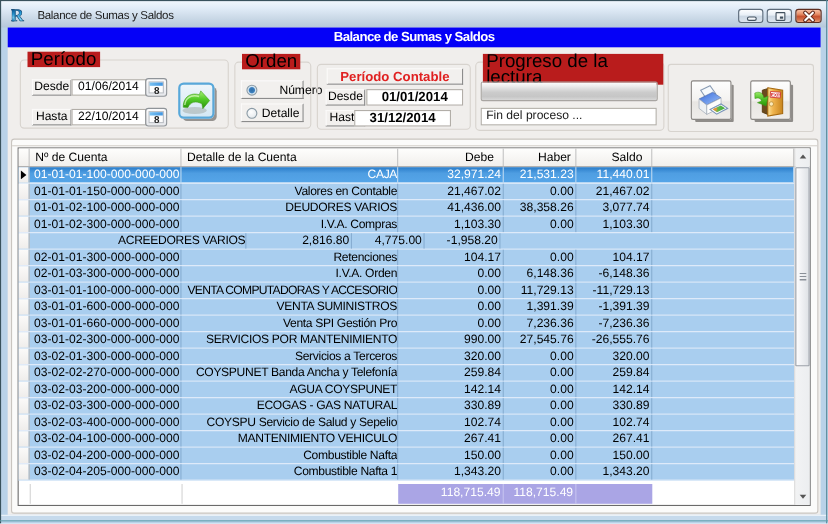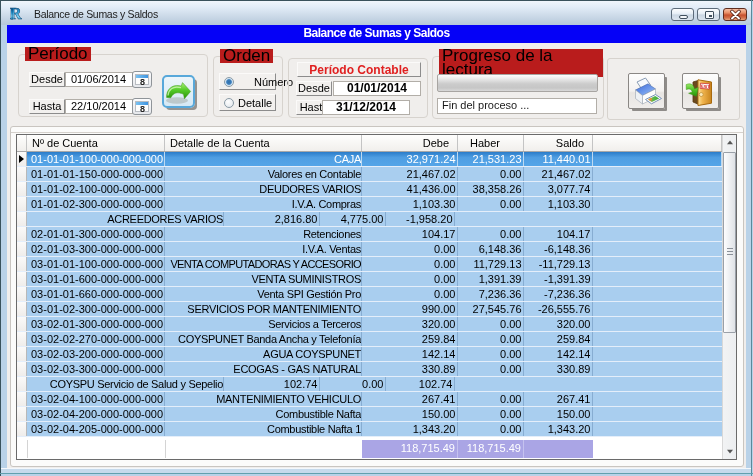--- a/index.html
+++ b/index.html
@@ -80,21 +80,21 @@
 .c.cta { width:138px; padding-left:4px; }
 .c.det { width:197px; padding-left:4px; letter-spacing:-0.3px;text-align:right; }
 .c.deb { width:96px; text-align:right; padding-right:1.5px; }
 .c.hab { width:66px; text-align:right; padding-right:1.5px; }
 .c.sal { width:69px; text-align:right; padding-right:1.5px; }
 .c.fil { width:129px; border-right:none; }
 .hc.ind { width:10px; }
 .hc.cta { width:138px; padding-left:5px; }
 .hc.det { width:197px; padding-left:5px; }
 .hc.deb { width:96px; text-align:right; padding-right:8px; }
-.hc.hab { width:66px; text-align:right; padding-right:23px; }
+.hc.hab { width:66px; text-align:right; padding-right:4px; }
 .hc.sal { width:69px; text-align:right; padding-right:8px; }
 .hc.fil { width:129px; border-right:none; }
 
 #totrow { position:absolute; left:345px; top:305px; width:231px; height:18px; display:flex;
   background:#aaa5e5; color:#fff; font-size:11px; }
 #totrow .t { line-height:17px; text-align:right; padding-right:2px; border-right:1px solid #c5c2ef; }
 
 
 #vsb { position:absolute; left:705px; top:0; width:14px; height:324px; background:linear-gradient(90deg,#f2f3f4,#eceef0); border-left:1px solid #d8d8d8; }
 .sbtn { position:absolute; left:0; width:14px; height:15px; }
@@ -332,21 +332,21 @@
         <div class="c cta">02-01-01-300-000-000-000</div>
         <div class="c det">Retenciones</div>
         <div class="c deb">104.17</div>
         <div class="c hab">0.00</div>
         <div class="c sal">104.17</div>
         <div class="c fil"></div>
       </div>
 <div class="grow">
         <div class="c ind" style="background:linear-gradient(180deg,#fbfaf9,#efedeb); border-right:1px solid #b8b8b8;"></div>
         <div class="c cta">02-01-03-300-000-000-000</div>
-        <div class="c det">I.V.A. Ventas</div>
+        <div class="c det">I.V.A. Orden</div>
         <div class="c deb">0.00</div>
         <div class="c hab">6,148.36</div>
         <div class="c sal">-6,148.36</div>
         <div class="c fil"></div>
       </div>
 <div class="grow">
         <div class="c ind" style="background:linear-gradient(180deg,#fbfaf9,#efedeb); border-right:1px solid #b8b8b8;"></div>
         <div class="c cta">03-01-01-100-000-000-000</div>
         <div class="c det"><span style="letter-spacing:-0.65px">VENTA COMPUTADORAS Y ACCESORIO</span></div>
         <div class="c deb">0.00</div>
@@ -412,20 +412,21 @@
         <div class="c ind" style="background:linear-gradient(180deg,#fbfaf9,#efedeb); border-right:1px solid #b8b8b8;"></div>
         <div class="c cta">03-02-03-300-000-000-000</div>
         <div class="c det">ECOGAS - GAS NATURAL</div>
         <div class="c deb">330.89</div>
         <div class="c hab">0.00</div>
         <div class="c sal">330.89</div>
         <div class="c fil"></div>
       </div>
 <div class="grow">
         <div class="c ind" style="background:linear-gradient(180deg,#fbfaf9,#efedeb); border-right:1px solid #b8b8b8;"></div>
+        <div class="c cta">03-02-03-400-000-000-000</div>
         <div class="c det">COYSPU Servicio de Salud y Sepelio</div>
         <div class="c deb">102.74</div>
         <div class="c hab">0.00</div>
         <div class="c sal">102.74</div>
         <div class="c fil"></div>
       </div>
 <div class="grow">
         <div class="c ind" style="background:linear-gradient(180deg,#fbfaf9,#efedeb); border-right:1px solid #b8b8b8;"></div>
         <div class="c cta">03-02-04-100-000-000-000</div>
         <div class="c det">MANTENIMIENTO VEHICULO</div>

